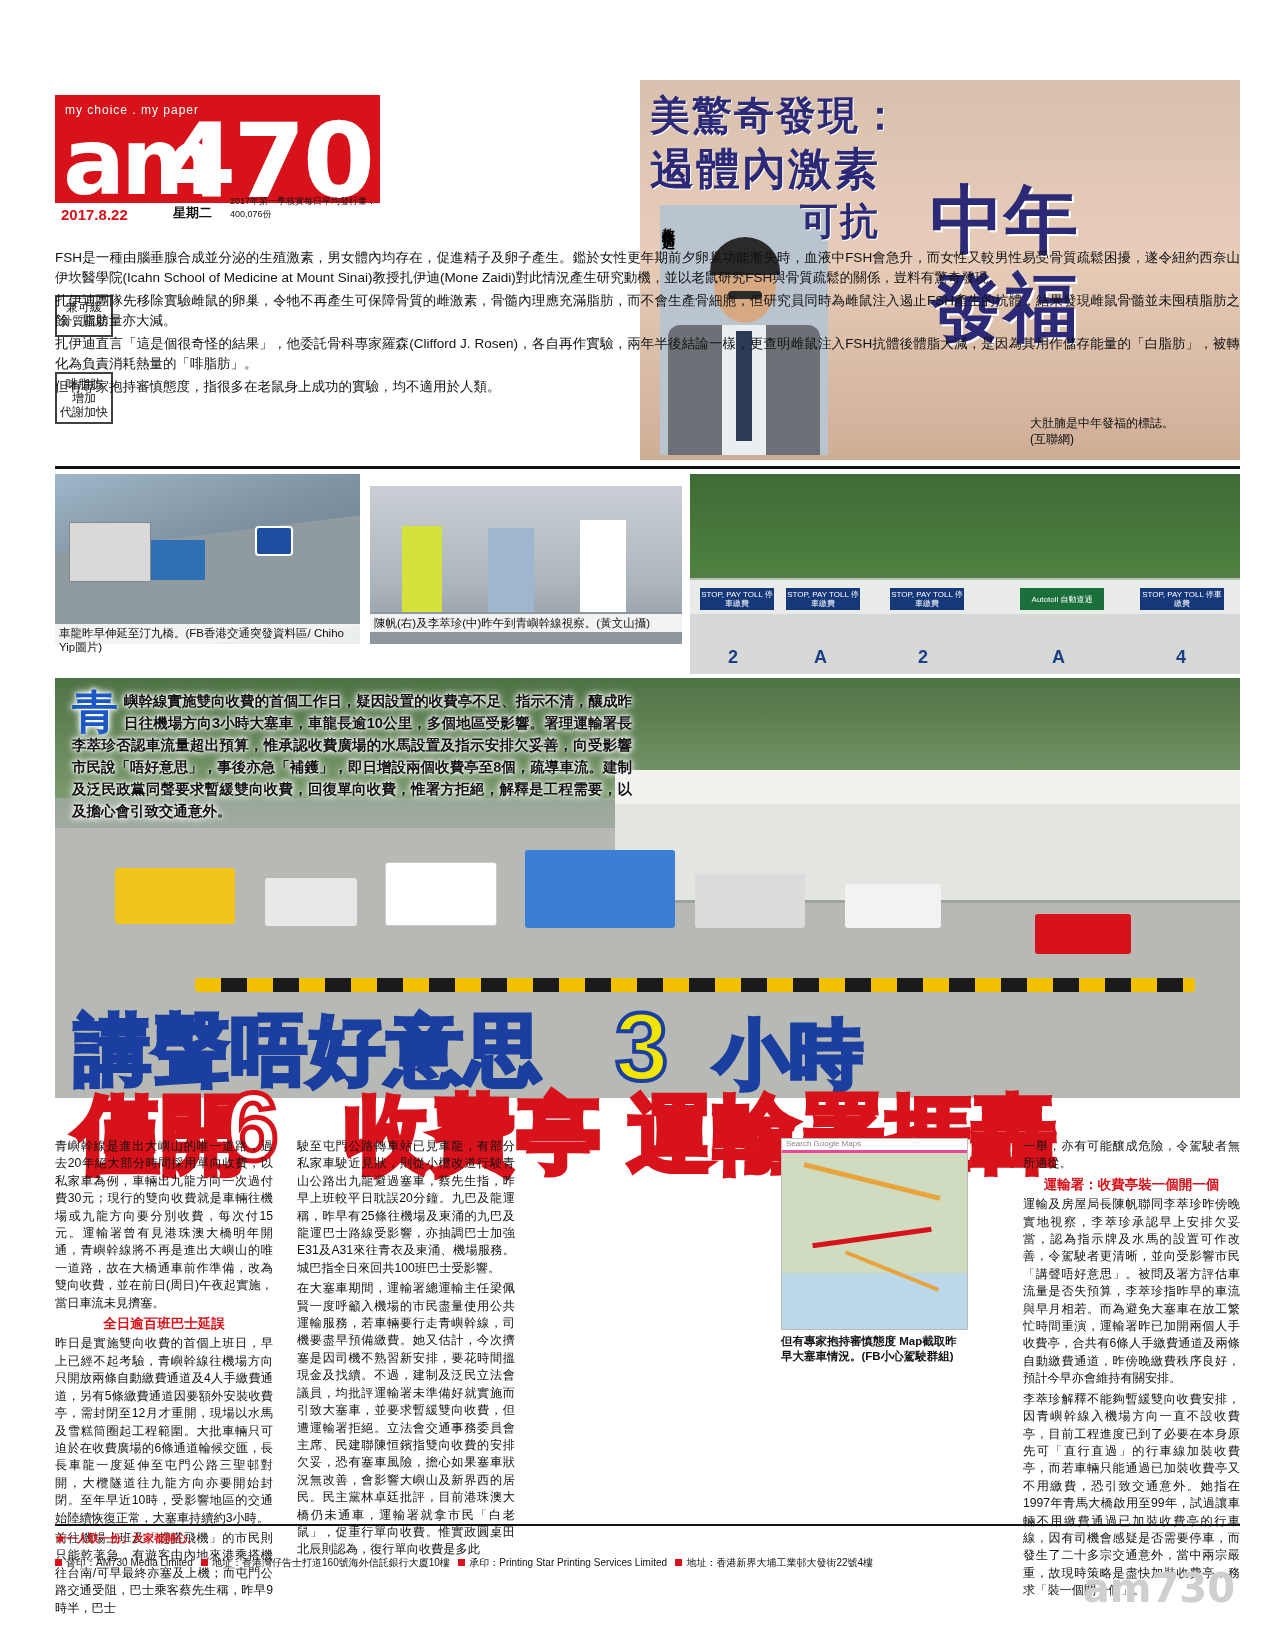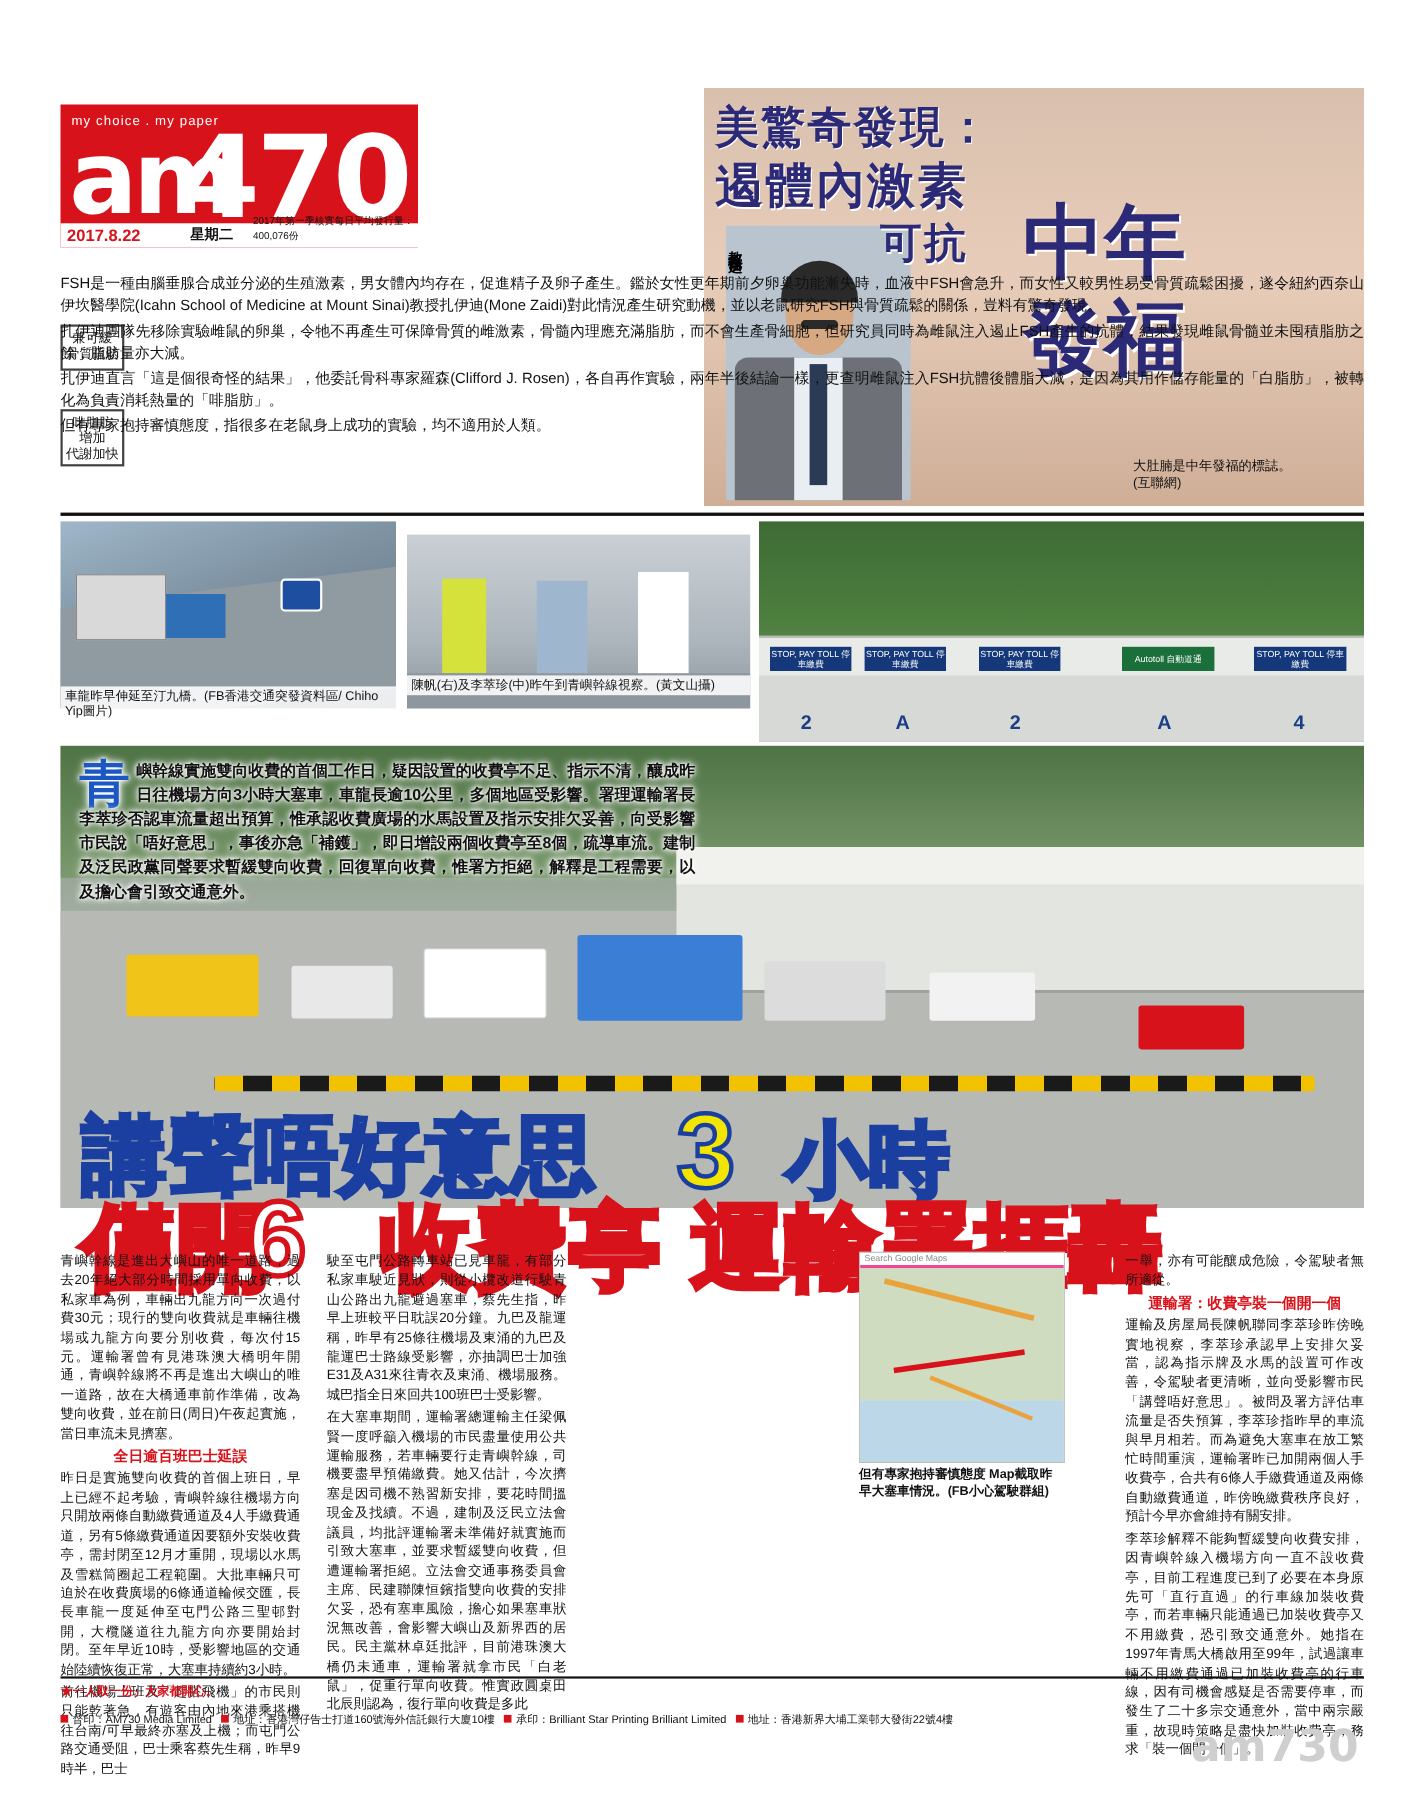--- a/index.html
+++ b/index.html
@@ -294,18 +294,18 @@
 
   </div>
 
   <div class="foot-rule"></div>
   <div class="foot">
     <span class="foot-star">★一人取一份」大家都開心。</span>
   </div>
   <div class="foot-line2">
     <span class="foot-sq"></span><span>督印：AM730 Media Limited</span>
     &nbsp;&nbsp;<span class="foot-sq"></span><span>地址：香港灣仔告士打道160號海外信託銀行大廈10樓</span>
-    &nbsp;&nbsp;<span class="foot-sq"></span><span>承印：Brilliant Star Printing Brilliant Limited</span>
+    &nbsp;&nbsp;<span class="foot-sq"></span><span>承印：Printing Star Printing Services Limited</span>
     &nbsp;&nbsp;<span class="foot-sq"></span><span>地址：香港新界大埔工業邨大發街22號4樓</span>
   </div>
   <div class="wm">am730</div>
 
 </div>
 
 </body></html>

